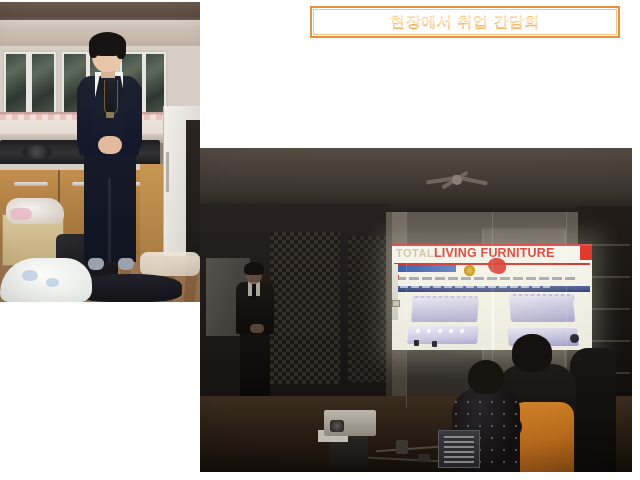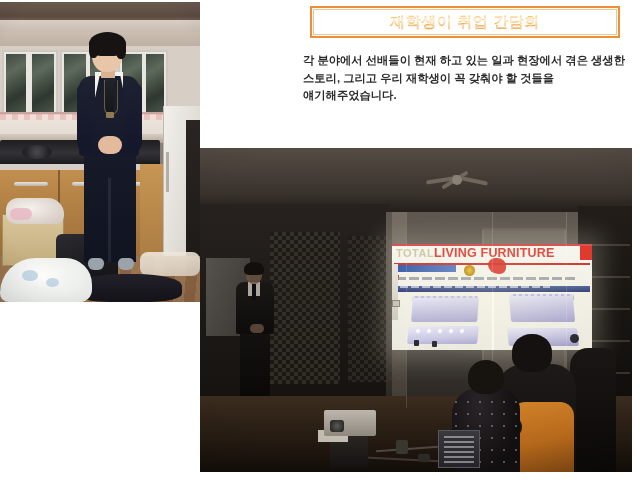--- a/index.html
+++ b/index.html
@@ -738,24 +738,23 @@
       <div class="lay p-neck"></div>
       <div class="lay p-head"></div>
       <div class="lay p-hair"></div>
       <div class="lay p-hair2"></div>
       <div class="lay p-hair3"></div>
     </div>
   </div>
 
 
   <div class="title-box">
-    <span class="title-text">재학생이 취업 간담회</span>
+    <span class="title-text">현장에서 취업 간담회</span>
   </div>
 
-  <div class="body-text">각 분야에서 선배들이 현재 하고 있는 일과 현장에서 겪은 생생한 스토리, 그리고 우리 재학생이 꼭 갖춰야 할 것들을 얘기해주었습니다.</div>
 
   <div class="photo-right">
     <div class="scene">
       <div class="lay r-dark"></div>
       <div class="lay r-ceiling"></div>
 
       <div class="lay r-fan">
         <div class="r-fan-b1"></div>
         <div class="r-fan-b2"></div>
         <div class="r-fan-b3"></div>

